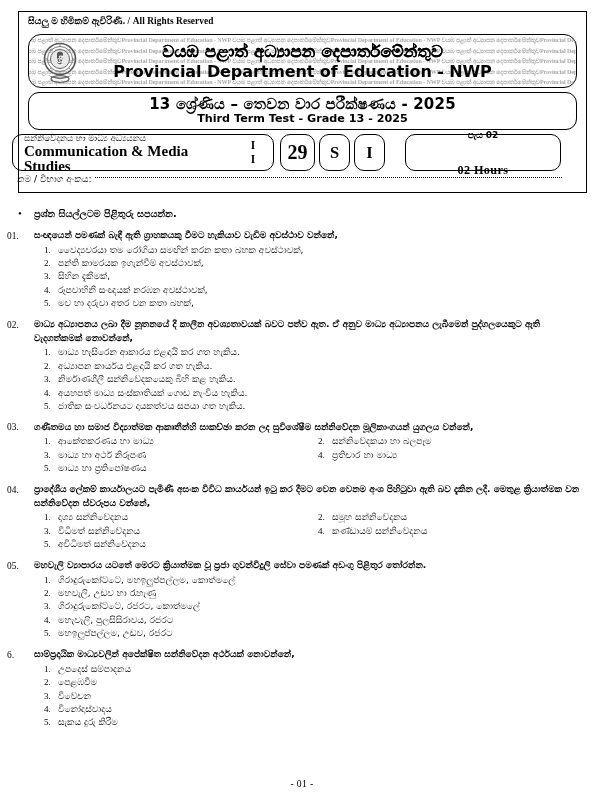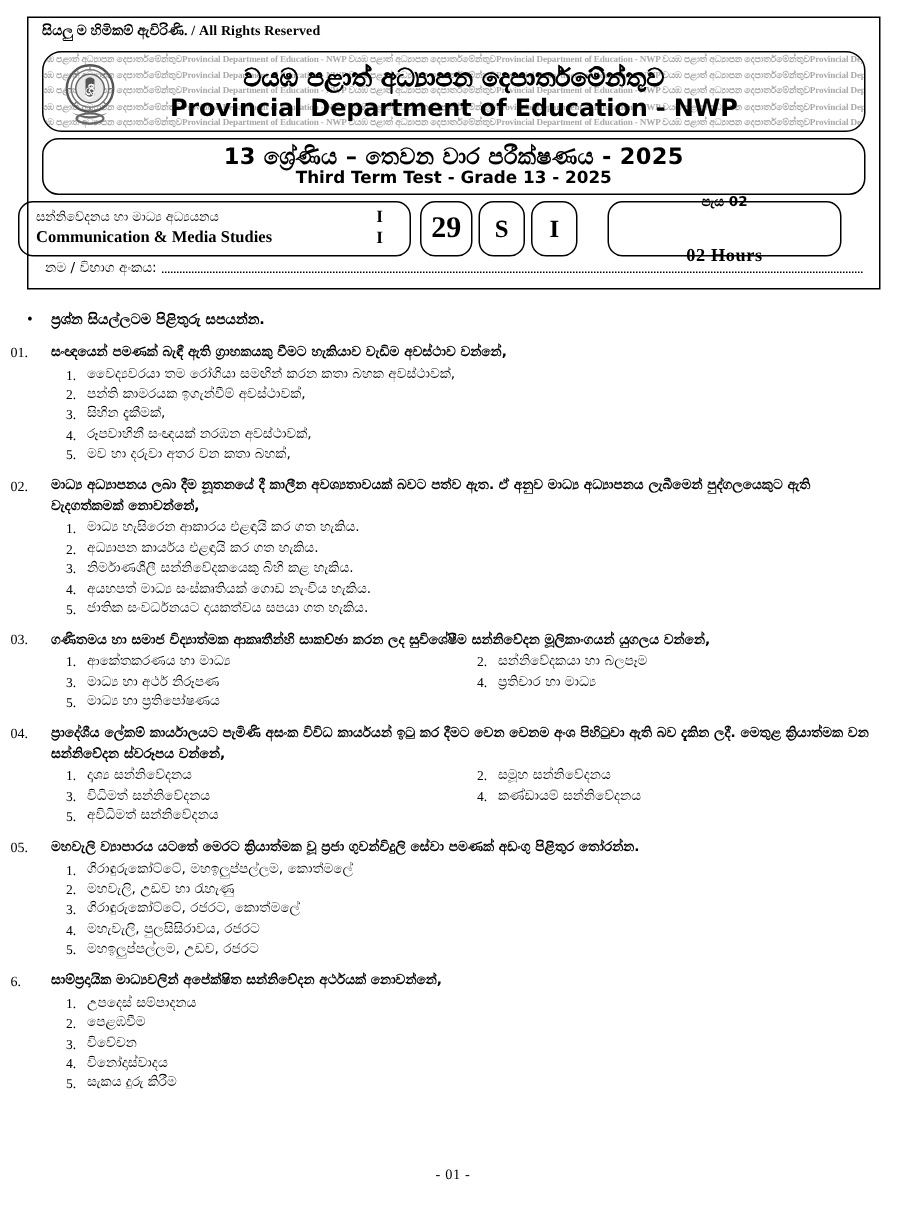--- a/index.html
+++ b/index.html
@@ -169,21 +169,21 @@
     display: flex;
     flex-direction: column;
     justify-content: center;
   }
   .subj-sin {
     font-family: "DejaVu Sans", sans-serif;
     font-size: 8.6px;
     line-height: 12px;
   }
   .subj-eng {
-    font-size: 11px;
+    font-size: 15px;
     font-weight: bold;
     line-height: 15px;
   }
   .subject-roman {
     width: 40px;
     display: flex;
     flex-direction: column;
     align-items: center;
     justify-content: center;
     font-size: 11.5px;
@@ -230,28 +230,28 @@
   .time-eng {
     font-size: 12.2px;
     font-weight: bold;
     line-height: 14px;
     letter-spacing: 0.4px;
   }
 
   
   .name-line {
     position: absolute;
-    left: 30px;
+    left: 17px;
     top: 173px;
     width: 545px;
     font-family: "DejaVu Sans", sans-serif;
     font-size: 9.2px;
     white-space: nowrap;
     display: flex;
-    align-items: flex-end;
+    align-items: center;
   }
   .name-dots {
     flex: 1;
     border-bottom: 1.1px dotted #000;
     margin-left: 3px;
     transform: translateY(-2px);
   }
 
   
   .instruction {

